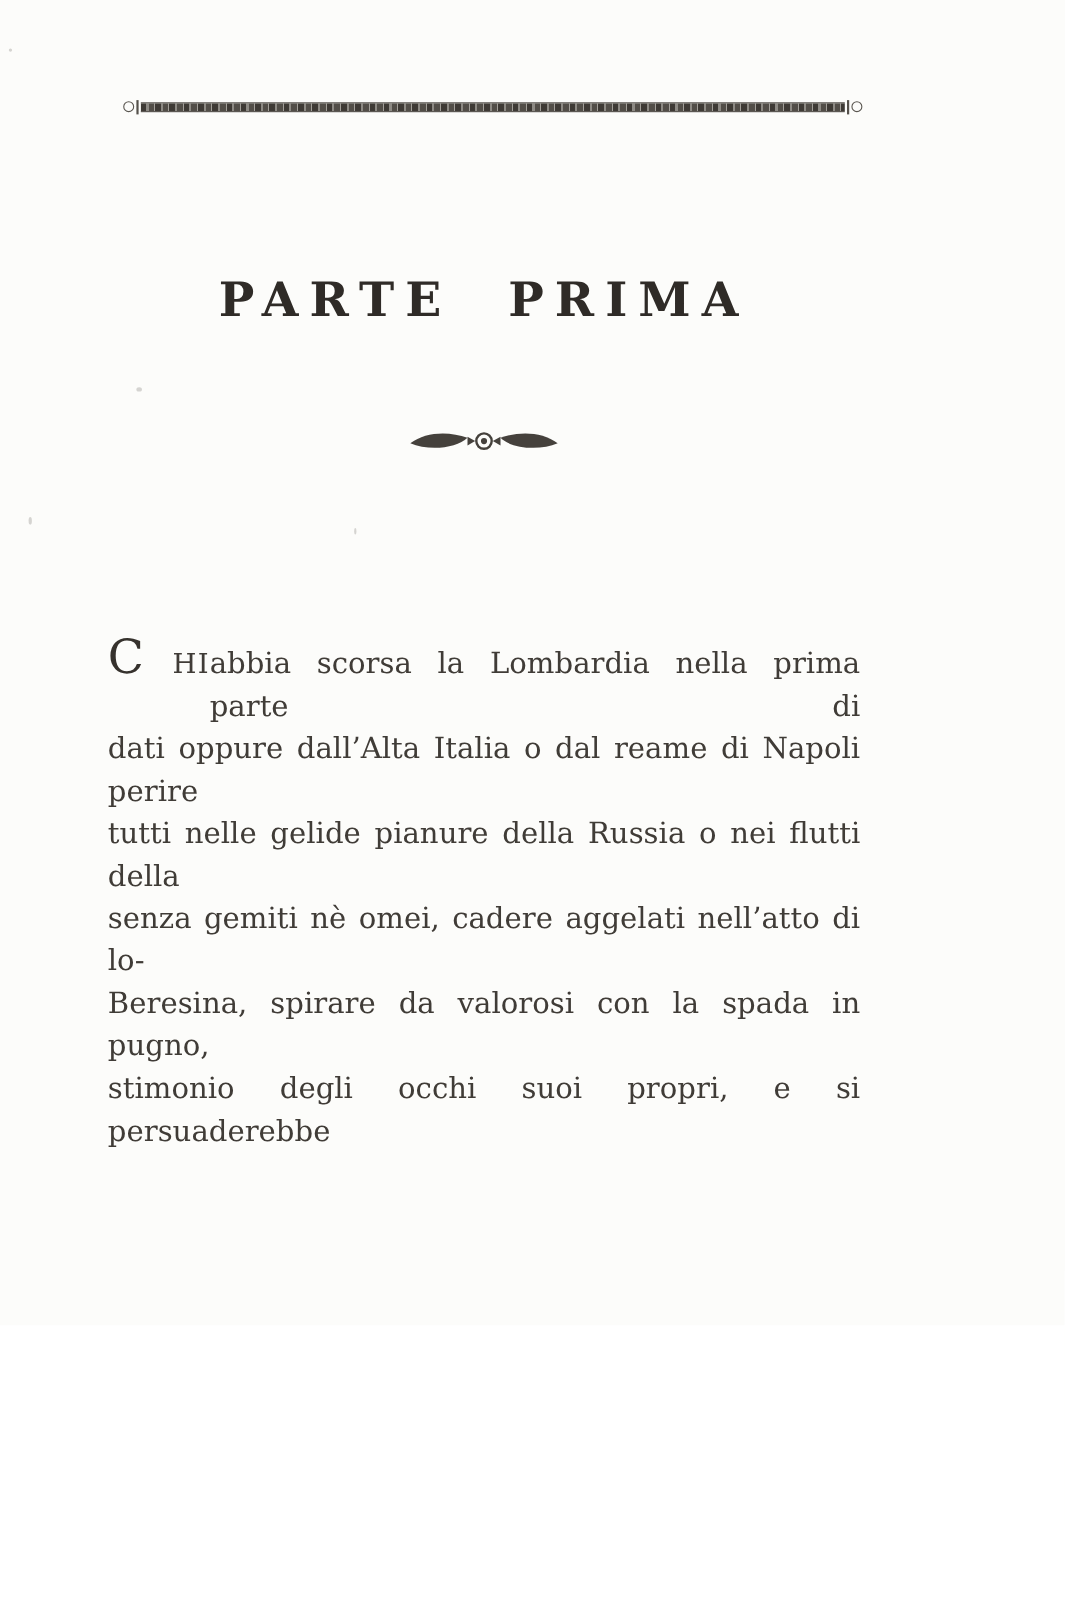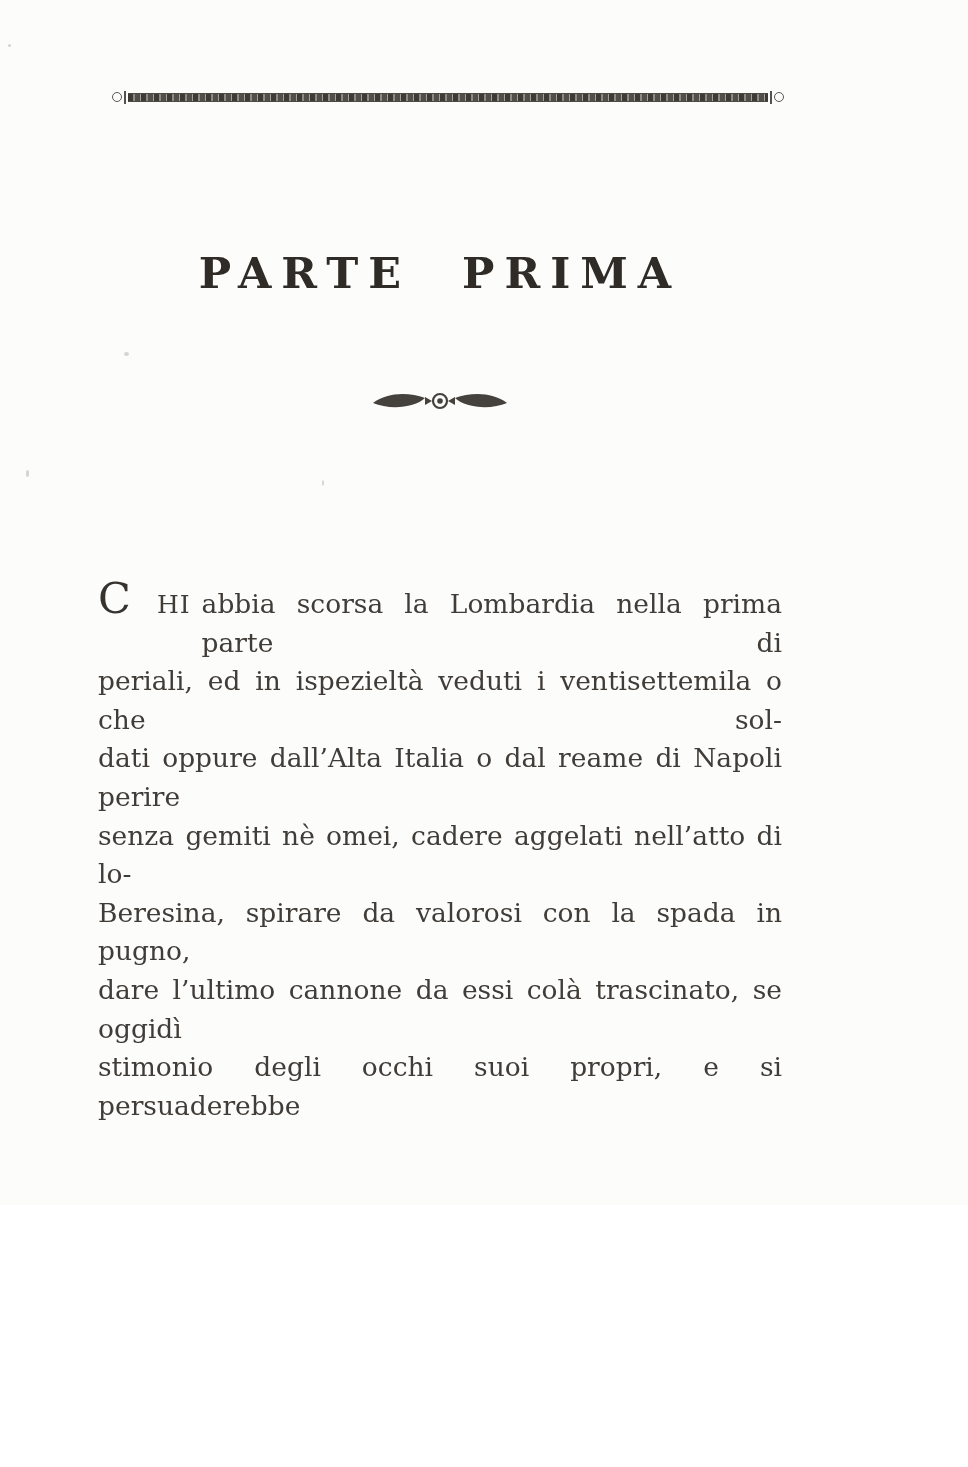--- a/index.html
+++ b/index.html
@@ -100,21 +100,20 @@
     line-height: 1;
     color: #36322d;
   }
   .smallcaps {
     font-size: 25px;
     letter-spacing: 1px;
     margin-left: 26px;
   }
   .first-line .rest {
     flex: 1 1 auto;
-    margin-left: 11px;
     text-align: justify;
     text-align-last: justify;
     white-space: normal;
   }
   .line {
     text-align: justify;
     text-align-last: justify;
   }
 
   
@@ -174,24 +173,23 @@
     </svg>
   </div>
 
   <div class="body-text">
     <div class="first-line">
       <span class="initial">C</span>
         <span class="smallcaps">HI</span>
       <span class="rest">abbia scorsa la Lombardia nella prima parte di</span>
     </div>
     <div id="body-lines">
-        <div class="line">periali, ed in ispezieltà veduti i ventisettemila o che sol-</div>
         <div class="line">dati oppure dall’Alta Italia o dal reame di Napoli perire</div>
+        <div class="line">tutti nelle gelide pianure della Russia o nei flutti della</div>
         <div class="line">senza gemiti nè omei, cadere aggelati nell’atto di lo-</div>
         <div class="line">Beresina, spirare da valorosi con la spada in pugno,</div>
-        <div class="line">dare l’ultimo cannone da essi colà trascinato, se oggidì</div>
         <div class="line">stimonio degli occhi suoi propri, e si persuaderebbe</div>
       </div>
   </div>
 
   <div class="page-number">1</div>
 
 </div>
 
 </body></html>

